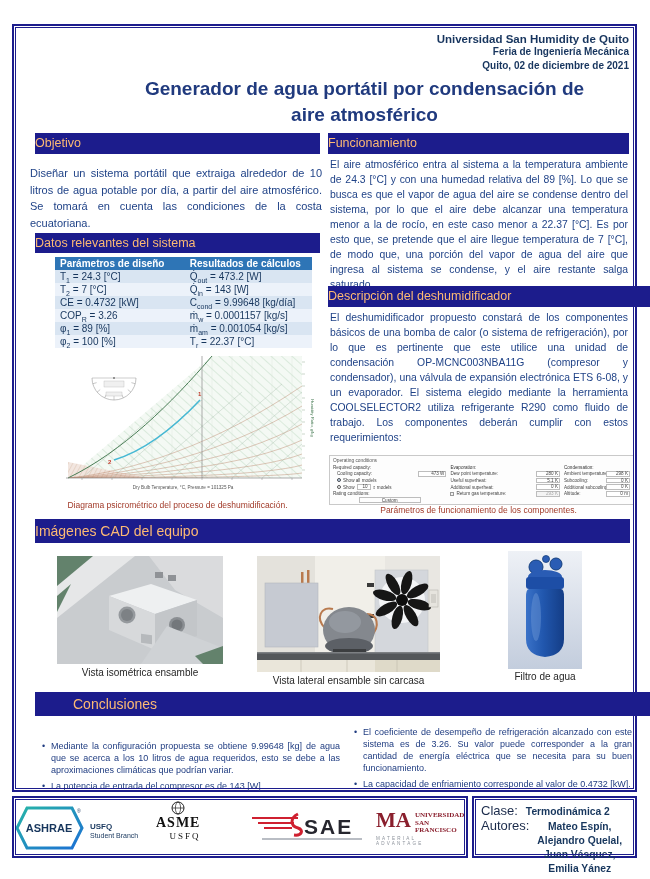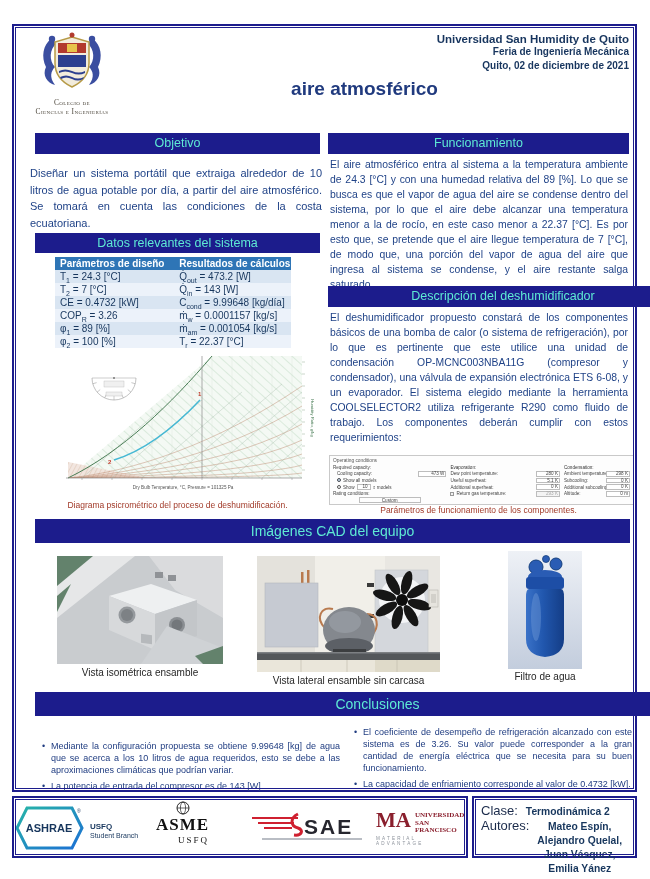--- a/index.html
+++ b/index.html
@@ -13,29 +13,29 @@
   .crest { position:absolute; left:21px; top:5px; width:74px; text-align:center; }
   .crest-txt { font-family:"Liberation Serif", serif; font-variant:small-caps; font-size:7.5px;
                line-height:1.25; color:#4d473c; letter-spacing:.4px; margin-top:1px; }
   .uni-block { position:absolute; right:6px; top:7px; text-align:right; color:#17355e; }
   .uni-name { font-size:11.5px; font-weight:bold; }
   .uni-line { font-size:10px; font-weight:700; line-height:1.35; }
   .poster-title { position:absolute; left:90px; right:10px; top:50px; text-align:center;
                   font-size:19px; font-weight:bold; color:#203a7e; line-height:1.35; }
 
   
-  .bar { position:absolute; background:#1c1c8c; color:#5eead4; text-align:center;
+  .bar { position:absolute; background:#1c1c8c; color:#fdba74; 
          font-size:12.5px; line-height:21px; height:21px; }
   .bar.big { height:24px; font-size:14px; line-height:24px; }
 
   .para { position:absolute; color:#1f4287; font-size:11px; line-height:1.5; text-align:justify; }
   .para.small { font-size:10.4px; line-height:1.44; }
 
   
-  .table { position:absolute; left:41px; top:231px; width:236px; font-size:10px; color:#17365d; }
+  .table { position:absolute; left:41px; top:231px; width:257px; font-size:10px; color:#17365d; }
   .t-row { display:flex; }
   .t-head .t-cell { background:#2e75b6; color:#fff; font-weight:bold; }
   .t-cell { width:50.5%; padding:1px 5px; height:13px; line-height:11px; white-space:nowrap; overflow:hidden; }
   .t-cell:last-child { width:49.5%; }
   .t-body .t-row:nth-child(odd) .t-cell { background:#d9e5f2; }
   .t-body .t-row:nth-child(even) .t-cell { background:#ecf2fa; }
   .t-cell sub { font-size:7px; }
 
   .caption { position:absolute; text-align:center; color:#a23b2a; font-size:8.5px; }
 
@@ -70,62 +70,42 @@
 
   
   .clase-grid { position:absolute; inset:5px 5px 5px 7px; color:#17365d; }
   .row-lab { font-size:13px; color:#1a2a4a; font-family:"Liberation Sans", sans-serif; }
   .clase-row { display:flex; }
   .clase-val { font-size:10.3px; font-weight:bold; padding-top:3px; padding-left:8px; }
   .aut-val { font-size:10.3px; font-weight:bold; padding-top:2px; text-align:center; flex:1; line-height:1.35; }
 
   .logo { position:absolute; }
   .ashrae-txt { font-size:8px; font-weight:bold; color:#17365d; line-height:1.1; }
-  .asme-word { font-family:"Liberation Serif", serif; font-size:17px; font-weight:bold; color:#111; letter-spacing:1px; }
+  .asme-word { font-family:"Liberation Serif", serif; font-size:14px; font-weight:bold; color:#111; letter-spacing:1px; }
   .asme-usfq { font-family:"Liberation Serif", serif; font-size:9px; color:#111; text-align:right; letter-spacing:2px; }
   .ma-word { font-family:"Liberation Serif", serif; font-size:21px; font-weight:bold; color:#8a1f2d; }
   .ma-uni { font-size:7px; font-weight:bold; color:#8a1f2d; line-height:1.1; font-family:"Liberation Serif", serif; }
   .ma-adv { font-size:4.6px; letter-spacing:2.2px; color:#8c929b; margin-top:1px; }
 </style>
 </head>
 <body>
 
 <div class="page">
 
   <div class="dbox" style="left:12px; top:24px; width:625px; height:768px;">
 
-    <div class="crest">
-      <svg width="66" height="62" viewBox="0 0 66 62">
-
-        <path d="M12,8 C4,14 2,26 7,36 C3,44 8,52 16,54 C10,46 12,40 16,36 C10,30 10,18 18,12 Z" fill="#3b4ea0"></path>
-        <path d="M54,8 C62,14 64,26 59,36 C63,44 58,52 50,54 C56,46 54,40 50,36 C56,30 56,18 48,12 Z" fill="#3b4ea0"></path>
-        <circle cx="13" cy="8" r="3.2" fill="#3b4ea0"></circle>
-        <circle cx="53" cy="8" r="3.2" fill="#3b4ea0"></circle>
-
-        <path d="M33,6 L50,11 L50,32 Q50,48 33,56 Q16,48 16,32 L16,11 Z" fill="#f2ecdc" stroke="#b69a46" stroke-width="1.5"></path>
-        <rect x="19" y="12" width="28" height="10" fill="#b23a2e"></rect>
-        <rect x="28" y="13" width="10" height="8" fill="#e8c44a"></rect>
-        <rect x="19" y="24" width="28" height="12" fill="#2c3f8f"></rect>
-        <path d="M20,40 Q26,37 33,40 Q40,43 46,40 L46,42 Q40,45 33,42 Q26,39 20,42 Z" fill="#2c3f8f"></path>
-        <path d="M21,46 Q27,43 33,46 Q39,49 45,46 L44,48 Q39,51 33,48 Q27,45 22,48 Z" fill="#2c3f8f"></path>
-        <circle cx="33" cy="4" r="2.5" fill="#b23a2e"></circle>
-      </svg>
-      <div class="crest-txt">
-        <div>Colegio de</div>
-        <div>Ciencias e Ingenierías</div>
-      </div>
-    </div>
 
     <div class="uni-block">
       <div class="uni-name">Universidad San Humidity de Quito</div>
       <div class="uni-line">Feria de Ingeniería Mecánica</div>
       <div class="uni-line">Quito, 02 de diciembre de 2021</div>
     </div>
 
     <div class="poster-title">
+      <div>Generador de agua portátil por condensación de</div>
       <div>aire atmosférico</div>
     </div>
 
     <div class="bar" style="left:21px; top:107px; width:285px;">Objetivo</div>
     <div class="bar" style="left:314px; top:107px; width:301px;">Funcionamiento</div>
 
     <div class="para" style="left:16px; top:139px; width:292px;">Diseñar un sistema portátil que extraiga alrededor de 10 litros de agua potable por día, a partir del aire atmosférico. Se tomará en cuenta las condiciones de la costa ecuatoriana.</div>
 
     <div class="bar" style="left:21px; top:207px; width:285px; height:20px; line-height:20px;">Datos relevantes del sistema</div>
 

